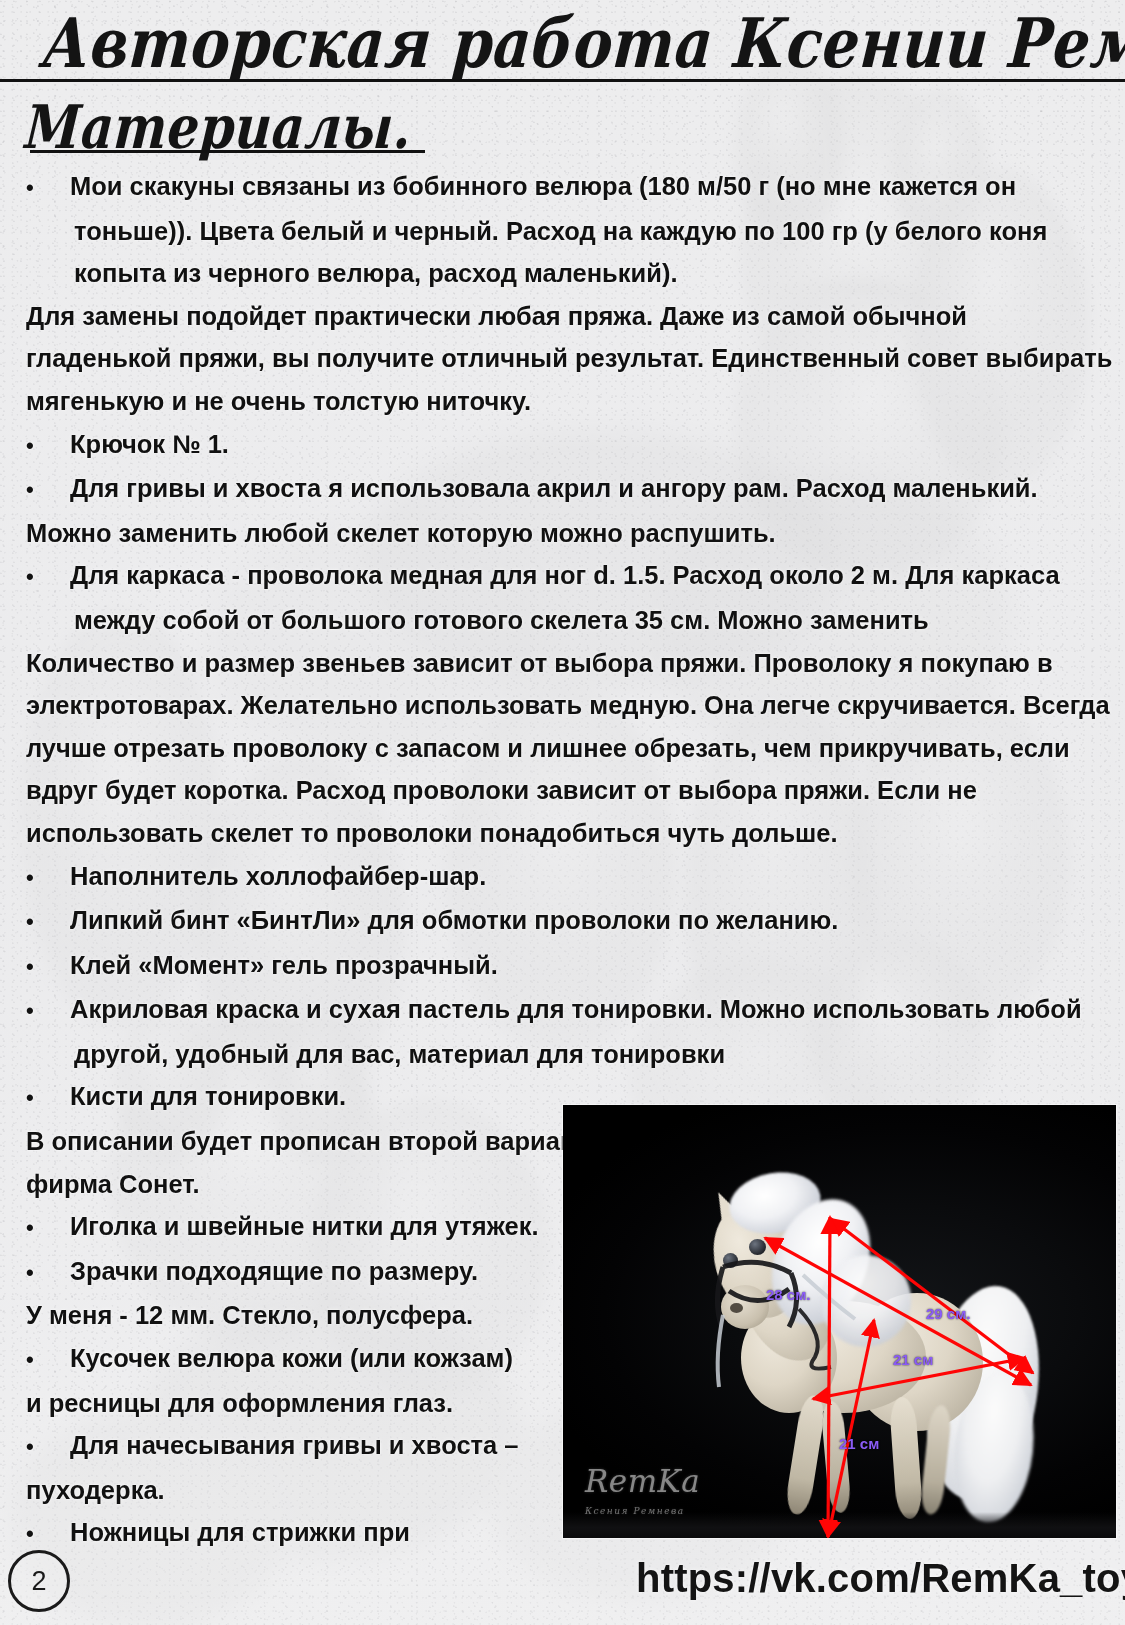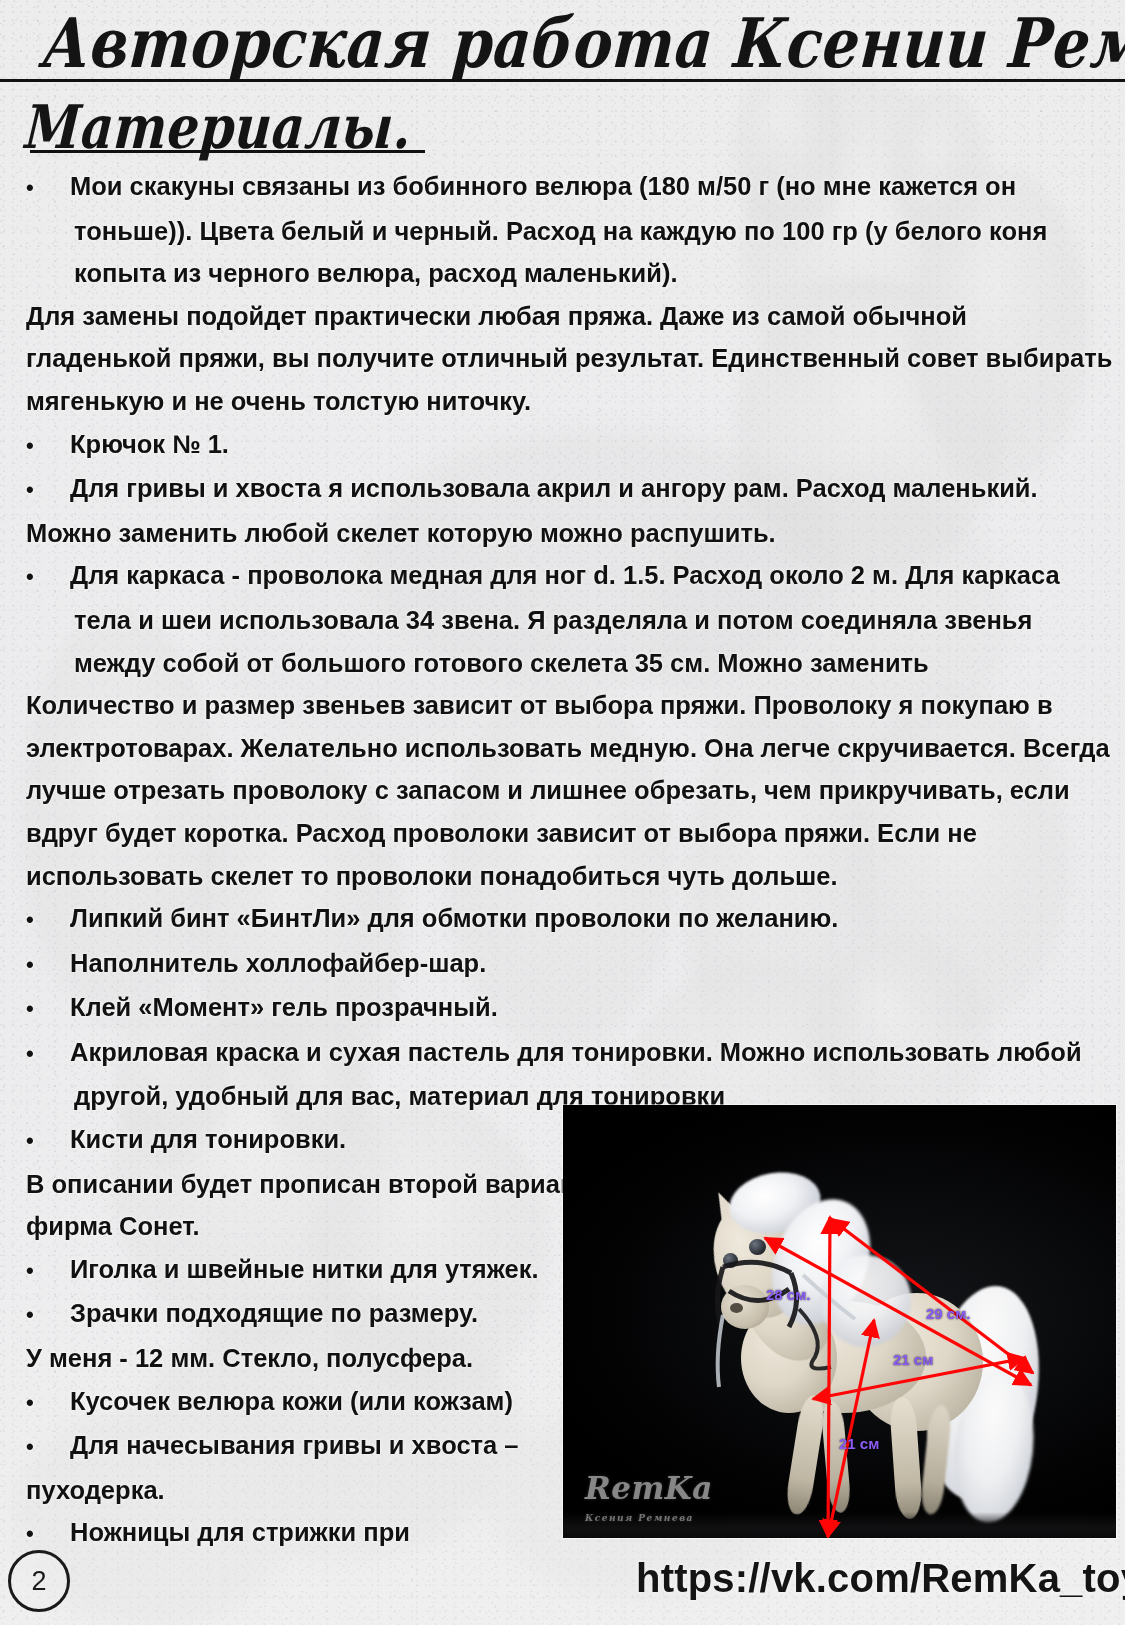--- a/index.html
+++ b/index.html
@@ -153,31 +153,30 @@
   .mlbl{
     position:absolute;
     color:#8b5cf6;
     font-weight:700;
     font-size:15px;
     font-family:"Liberation Sans", sans-serif;
     white-space:nowrap;
     text-shadow:0 0 2px rgba(0,0,0,.85);
   }
   .sig{
-    position:absolute;left:22px;bottom:3px;
+    position:absolute;left:22px;bottom:10px;
     width:150px;height:62px;
     opacity:.62;
     font-family:"DejaVu Serif", serif;
     font-style:italic;
     color:#d9d9d9;
     font-size:31px;
     line-height:30px;
     letter-spacing:.5px;
     text-shadow:0 0 3px rgba(255,255,255,.3);
-    font-weight:bold;
   }
   .sig .sig-sub{
     display:block;font-size:9px;letter-spacing:1.5px;opacity:.85;
   }
 
   
   .page-num{
     position:absolute;left:8px;top:1550px;
     width:56px;height:56px;border-radius:50%;
     border:3px solid #1a1a1a;
@@ -287,39 +286,39 @@
       <div class="ln bul"><span class="bdot">•</span><span>Мои скакуны связаны из бобинного велюра (180 м/50 г (но мне кажется он</span></div>
       <div class="ln cont">тоньше)). Цвета белый и черный. Расход на каждую по 100 гр (у белого коня</div>
       <div class="ln cont">копыта из черного велюра, расход маленький).</div>
       <div class="ln flush">Для замены подойдет практически любая пряжа. Даже из самой обычной</div>
       <div class="ln flush">гладенькой пряжи, вы получите отличный результат. Единственный совет выбирать</div>
       <div class="ln flush">мягенькую и не очень толстую ниточку.</div>
       <div class="ln bul"><span class="bdot">•</span><span>Крючок № 1.</span></div>
       <div class="ln bul"><span class="bdot">•</span><span>Для гривы и хвоста я использовала акрил и ангору рам. Расход маленький.</span></div>
       <div class="ln flush">Можно заменить любой скелет которую можно распушить.</div>
       <div class="ln bul"><span class="bdot">•</span><span>Для каркаса - проволока медная для ног d. 1.5. Расход около 2 м. Для каркаса</span></div>
-      <div class="ln cont">тела и шеи использовала 34 звена. Я разделяла и потом соединяла звенья</div>
       <div class="ln cont">между собой от большого готового скелета 35 см. Можно заменить</div>
       <div class="ln flush">Количество и размер звеньев зависит от выбора пряжи. Проволоку я покупаю в</div>
       <div class="ln flush">электротоварах. Желательно использовать медную. Она легче скручивается. Всегда</div>
       <div class="ln flush">лучше отрезать проволоку с запасом и лишнее обрезать, чем прикручивать, если</div>
       <div class="ln flush">вдруг будет коротка. Расход проволоки зависит от выбора пряжи.  Если не</div>
       <div class="ln flush">использовать скелет то проволоки понадобиться чуть дольше.</div>
+      <div class="ln bul"><span class="bdot">•</span><span>Наполнитель холлофайбер-шар.</span></div>
       <div class="ln bul"><span class="bdot">•</span><span>Липкий бинт «БинтЛи» для обмотки проволоки по желанию.</span></div>
-      <div class="ln bul"><span class="bdot">•</span><span>Наполнитель холлофайбер-шар.</span></div>
       <div class="ln bul"><span class="bdot">•</span><span>Клей «Момент» гель прозрачный.</span></div>
       <div class="ln bul"><span class="bdot">•</span><span>Акриловая краска и сухая пастель для тонировки. Можно использовать любой</span></div>
       <div class="ln cont">другой, удобный для вас, материал для тонировки</div>
       <div class="ln bul"><span class="bdot">•</span><span>Кисти для тонировки.</span></div>
       <div class="ln flush">В описании будет прописан второй вариант ног для копыт из пластики. У меня</div>
       <div class="ln flush">фирма Сонет.</div>
       <div class="ln bul"><span class="bdot">•</span><span>Иголка и швейные нитки для утяжек.</span></div>
       <div class="ln bul"><span class="bdot">•</span><span>Зрачки подходящие по размеру.</span></div>
       <div class="ln flush">У меня  - 12 мм. Стекло, полусфера.</div>
       <div class="ln bul"><span class="bdot">•</span><span>Кусочек велюра кожи (или кожзам)</span></div>
+      <div class="ln flush">и ресницы для оформления глаз.</div>
       <div class="ln bul"><span class="bdot">•</span><span>Для начесывания гривы и хвоста –</span></div>
       <div class="ln flush">пуходерка.</div>
       <div class="ln bul"><span class="bdot">•</span><span>Ножницы для стрижки при</span></div>
     </div>
 
   <figure class="photo-wrap">
     <div class="photo-bg"></div>
 
     <div class="horse">
 

